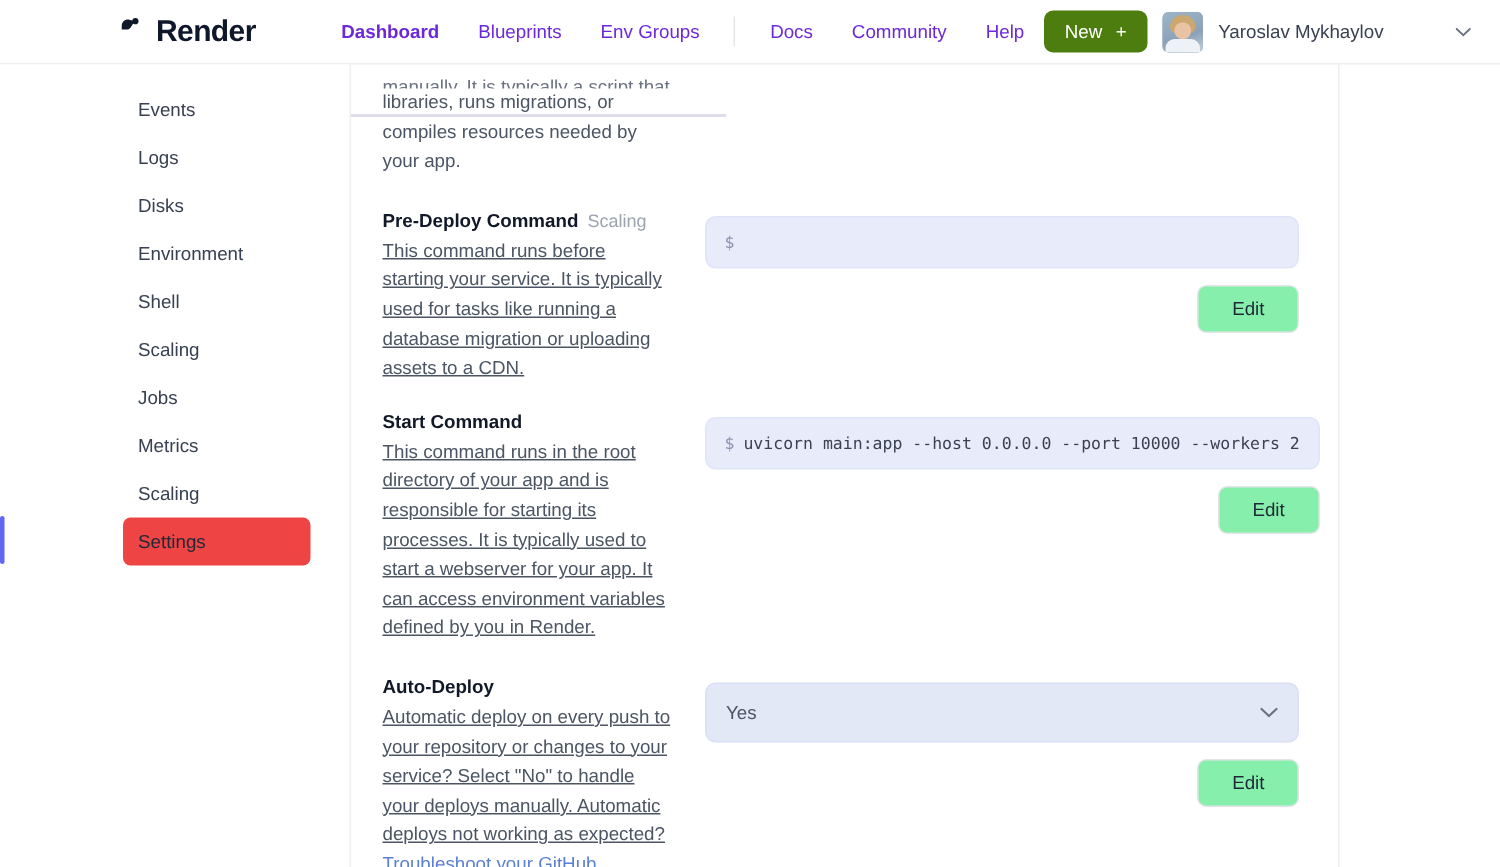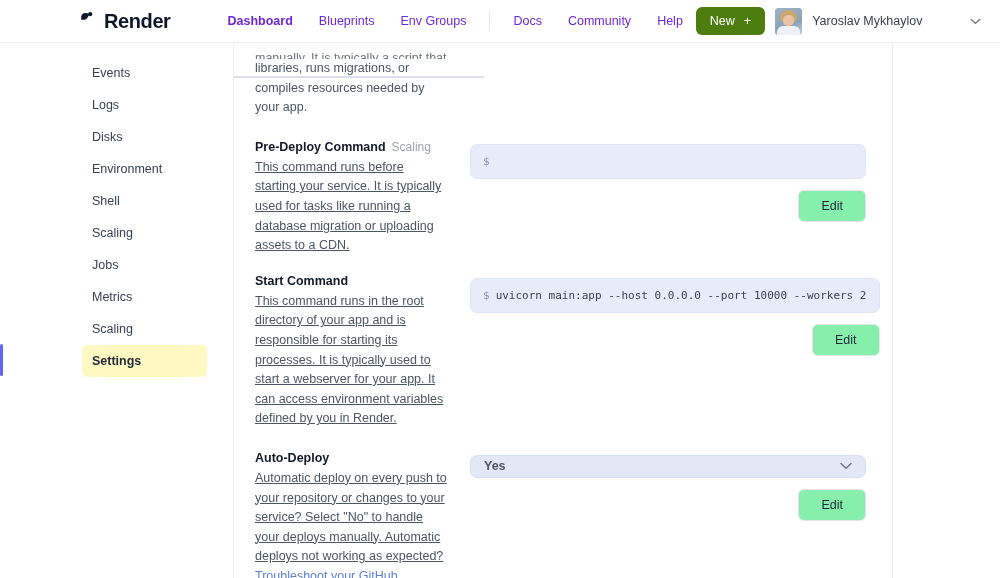--- a/index.html
+++ b/index.html
@@ -59,21 +59,21 @@
 
   .sidebar {
     width: 234px; flex: none; border-right: 1px solid #eceef1;
     padding-top: 14px; position: relative; background: #fff;
   }
   .side-item {
     position: relative; margin: 0 26px 0 82px;
     padding: 9px 10px; font-size: 12.5px; color: #374151;
     border-radius: 5px; cursor: pointer; white-space: nowrap;
   }
-  .side-item.active { background: #fef9c3; color: #1f2937; font-weight: bold; }
+  .side-item.active { background: #ef4444; color: #1f2937; }
   .side-item.active::before {
     content: ""; position: absolute; left: -82px; top: -1px;
     width: 3px; height: 32px; background: #6366f1; border-radius: 2px;
   }
 
   .content {
     flex: 1; position: relative; padding: 0 0 0 0; overflow: hidden;
     border-right: 1px solid #eceef1;
   }
   .scroll-hint {
@@ -107,22 +107,22 @@
     height: 35px; display: flex; align-items: center;
     padding: 0 12px;
     font-family: "DejaVu Sans Mono", monospace; font-size: 11px;
     color: #3b4252; letter-spacing: 0px; white-space: nowrap; overflow: hidden;
   }
   .codebox .prompt { color: #8a93b4; margin-right: 6px; }
   .codebox.empty { color:#8a93b4; }
 
   .select-box {
     background: #e3e8f7; border: 1px solid #dadff3; border-radius: 7px;
-    height: 23px; display: flex; align-items: center; justify-content: space-between;
-    padding: 0 13px; font-size: 12.5px; color: #4b5563; cursor: pointer; font-weight: bold;
+    height: 40px; display: flex; align-items: center; justify-content: space-between;
+    padding: 0 13px; font-size: 12.5px; color: #4b5563; cursor: pointer;
   }
 
   .btn-row { display: flex; justify-content: flex-end; margin-top: 11px; }
   .btn {
     background: #86efac; border: 1px solid #e3e5e9; border-radius: 6px;
     font-size: 12.5px; font-family: inherit; color: #1f2937;
     padding: 8px 22px; cursor: pointer;
   }
 
   .right-rail { width: 107px; flex: none; background: #fff; }

